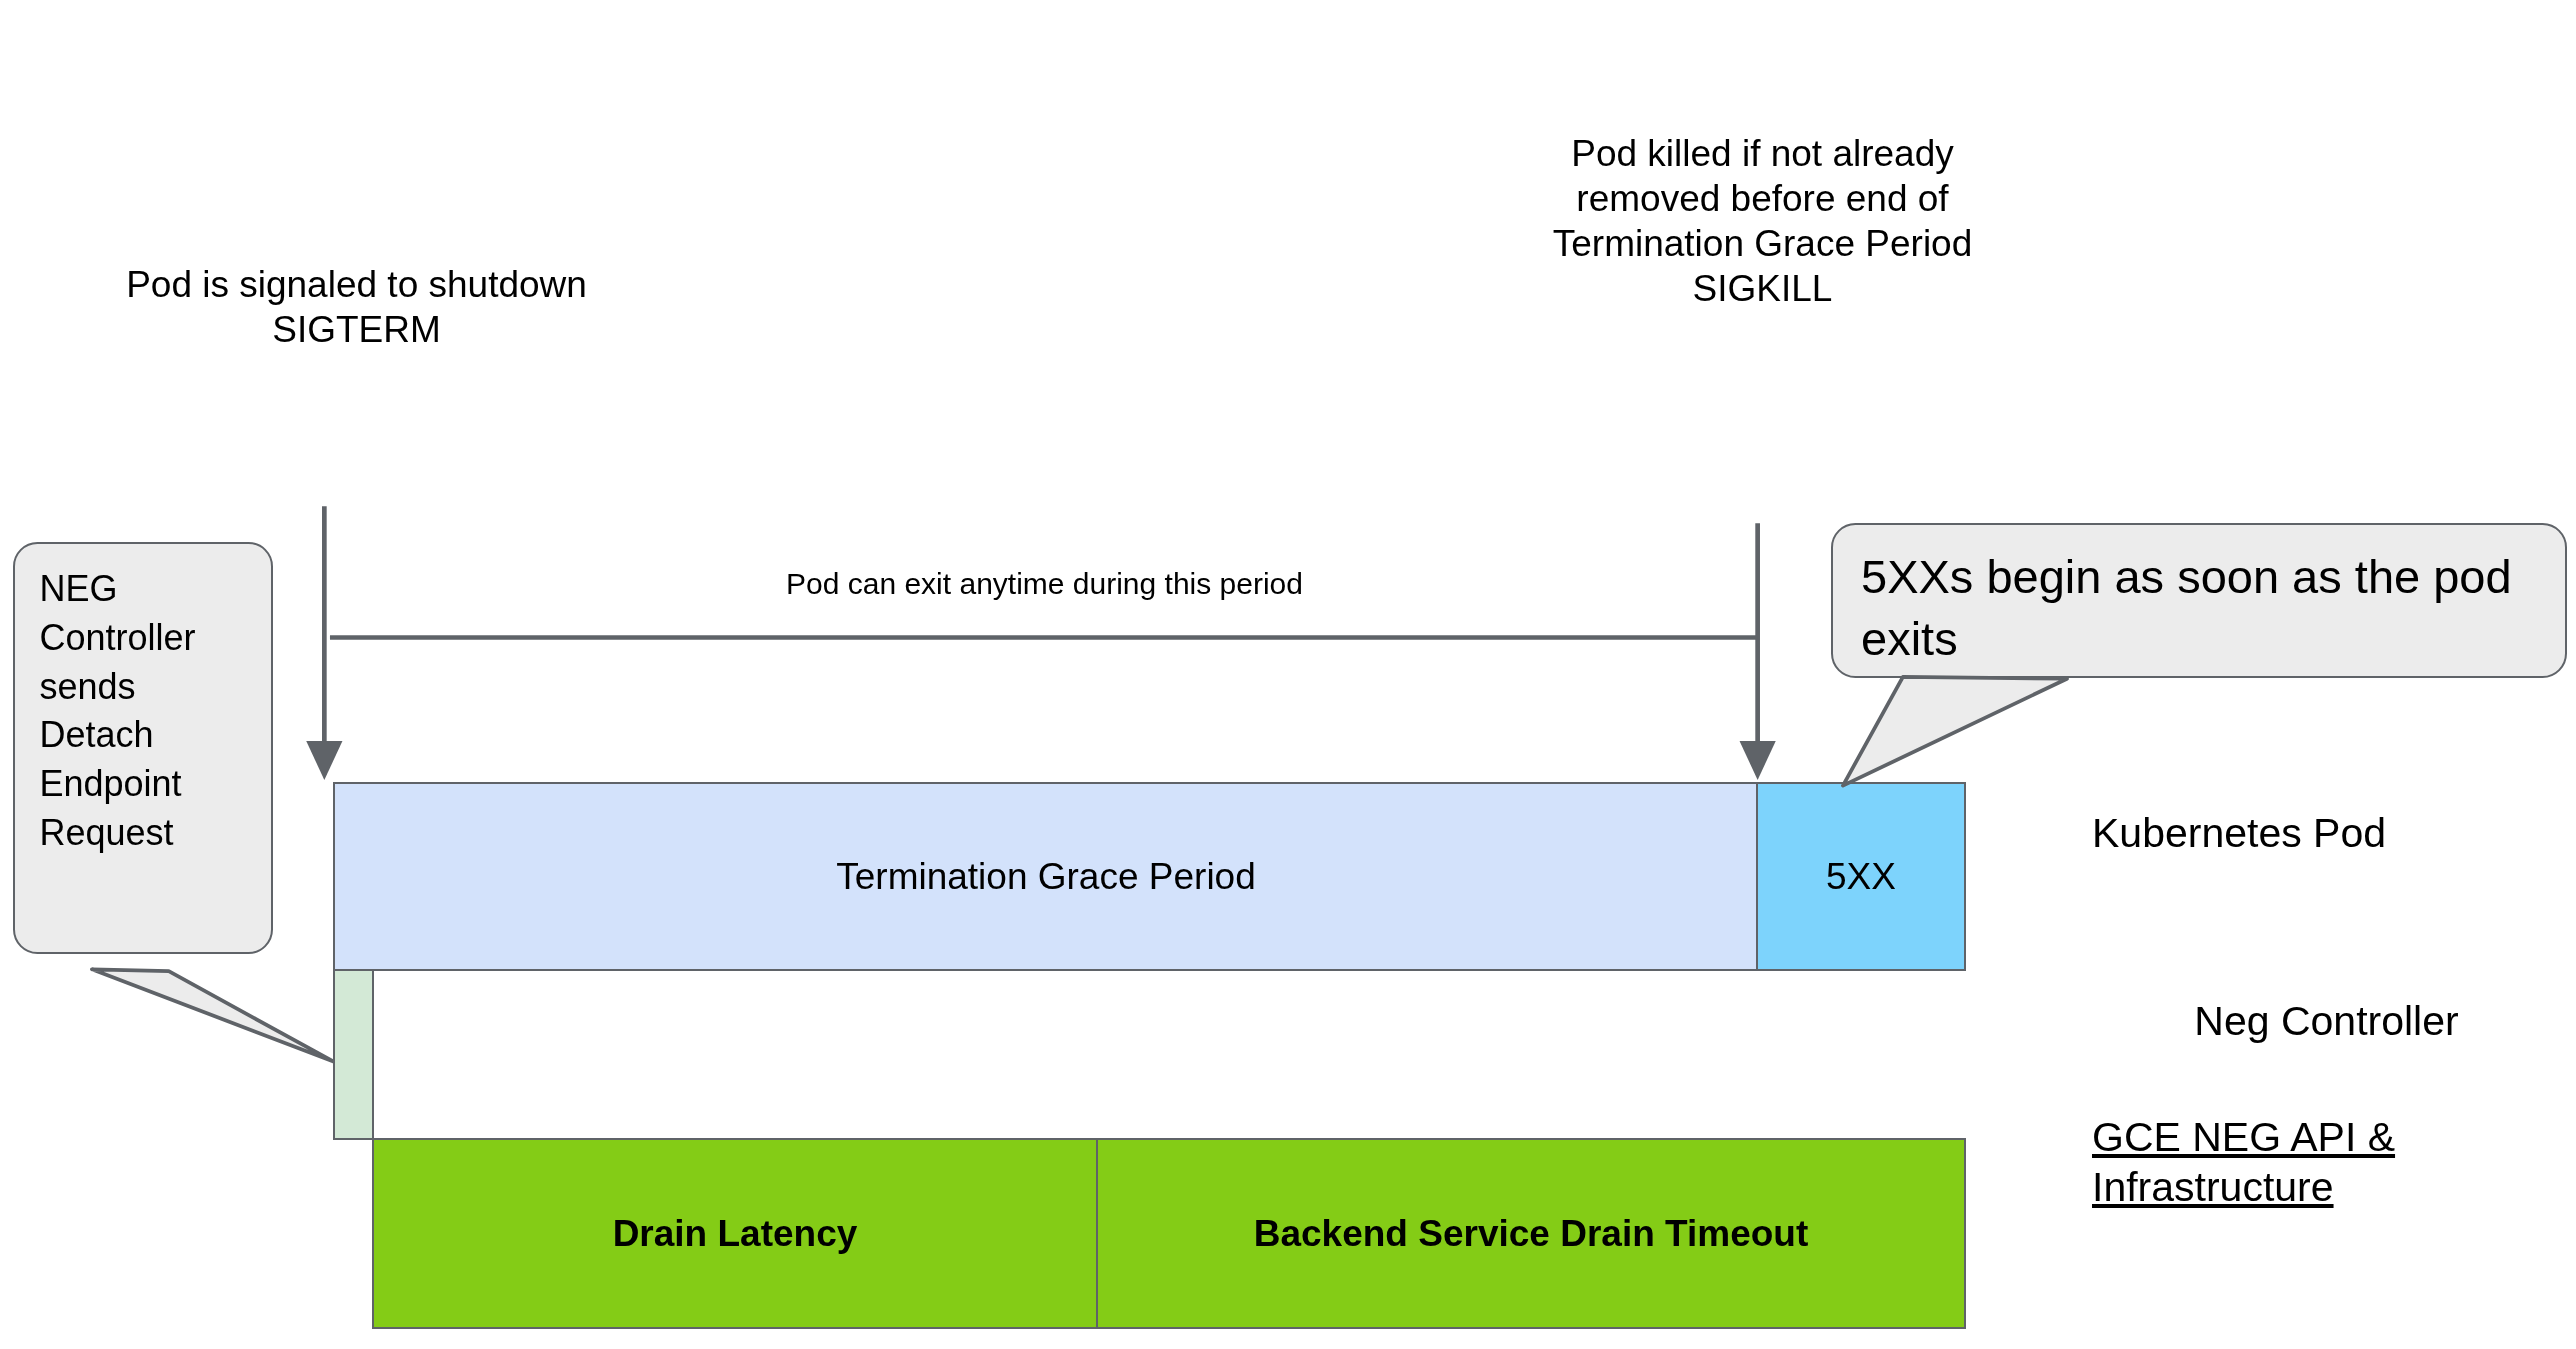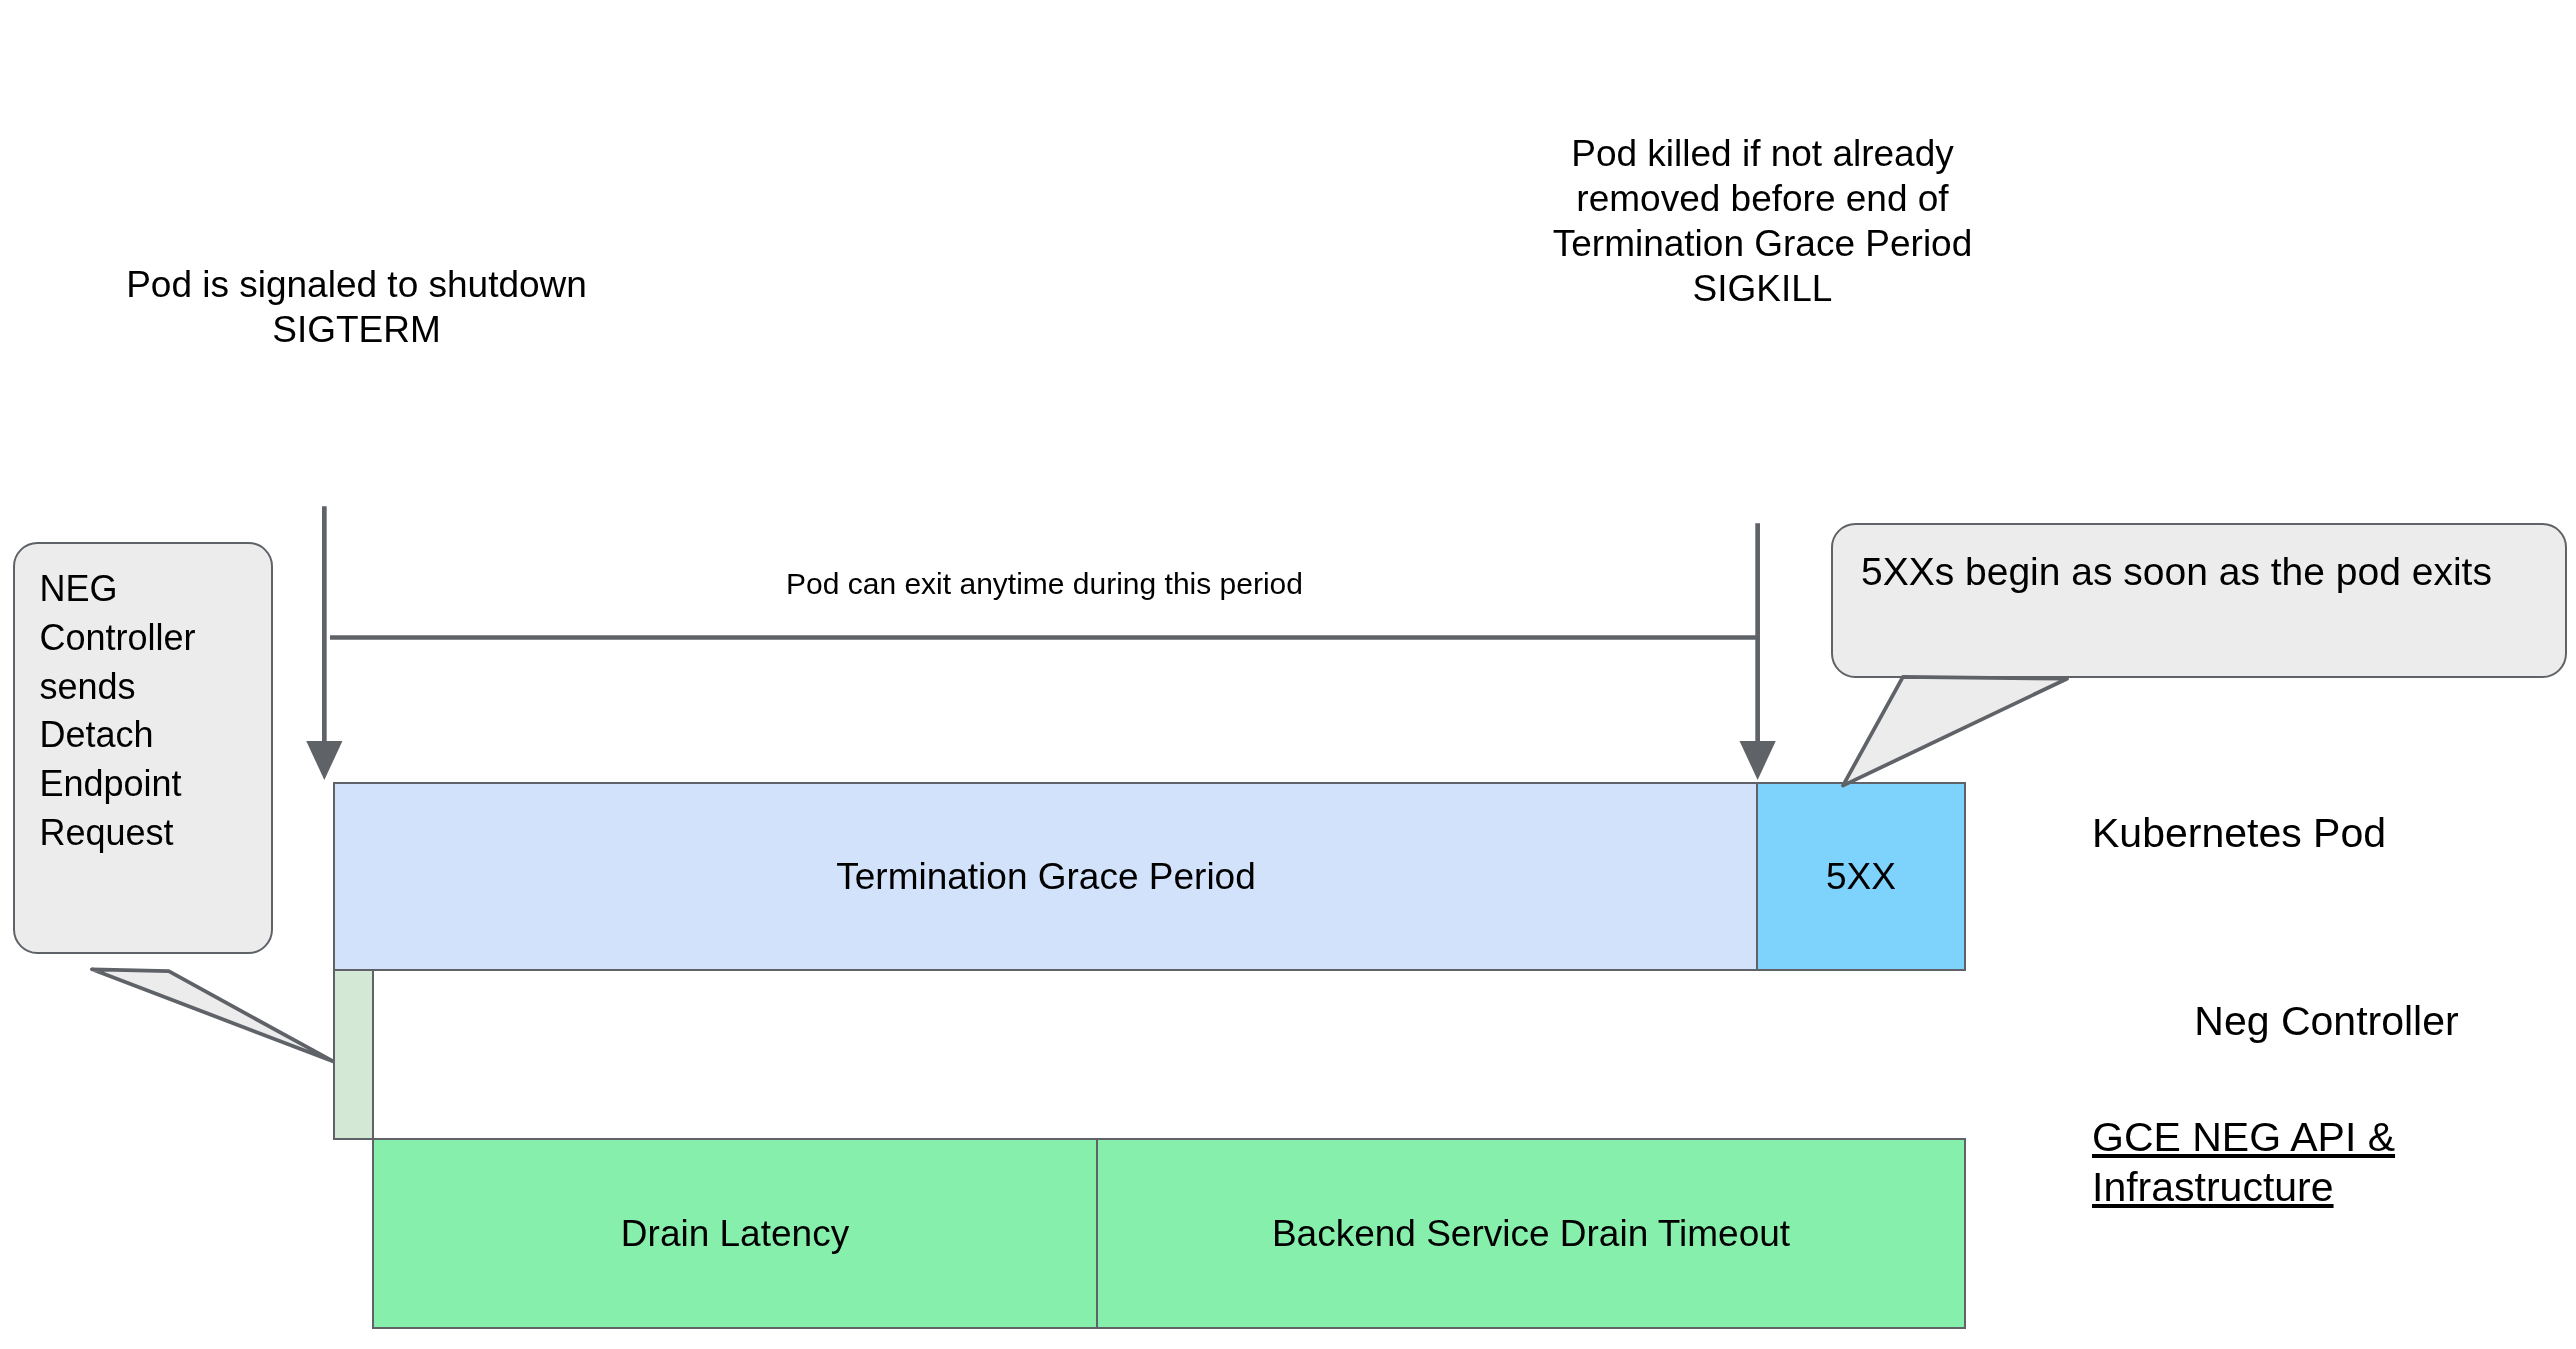--- a/index.html
+++ b/index.html
@@ -44,42 +44,42 @@
     border: 2.8px solid #5f6368;
     display: flex;
     align-items: center;
     justify-content: center;
     font-size: 37px;
     color: #000;
   }
   .bar-blue   { background: #d3e2fb; }
   .bar-red    { background: #7dd3fc; }
   .bar-green  { background: #d3e9d6; }
-  .bar-yellow { background: #86efac; }
+  .bar-yellow { background: #84cc16; font-weight: bold; }
 
   
   .row-label {
     font-size: 41px;
     line-height: 1.22;
     color: #000;
     white-space: pre-line;
   }
 
   
   .callout {
     box-sizing: border-box;
     background: #ececec;
     border: 2.8px solid #5f6368;
     border-radius: 24.4px;
     font-size: 36px;
     line-height: 1.36;
     color: #000;
     padding: 20.6px 24.4px;
   }
-  .callout-wide { font-size: 39px; line-height: 1.32; padding-left: 28px; }
+  .callout-wide { font-size: 47px; line-height: 1.32; padding-left: 28px; }
 
   svg.overlay {
     position: absolute;
     left: 0; top: 0;
     width: 2576px;
     height: 1350px;
     pointer-events: none;
   }
 </style>
 </head>

